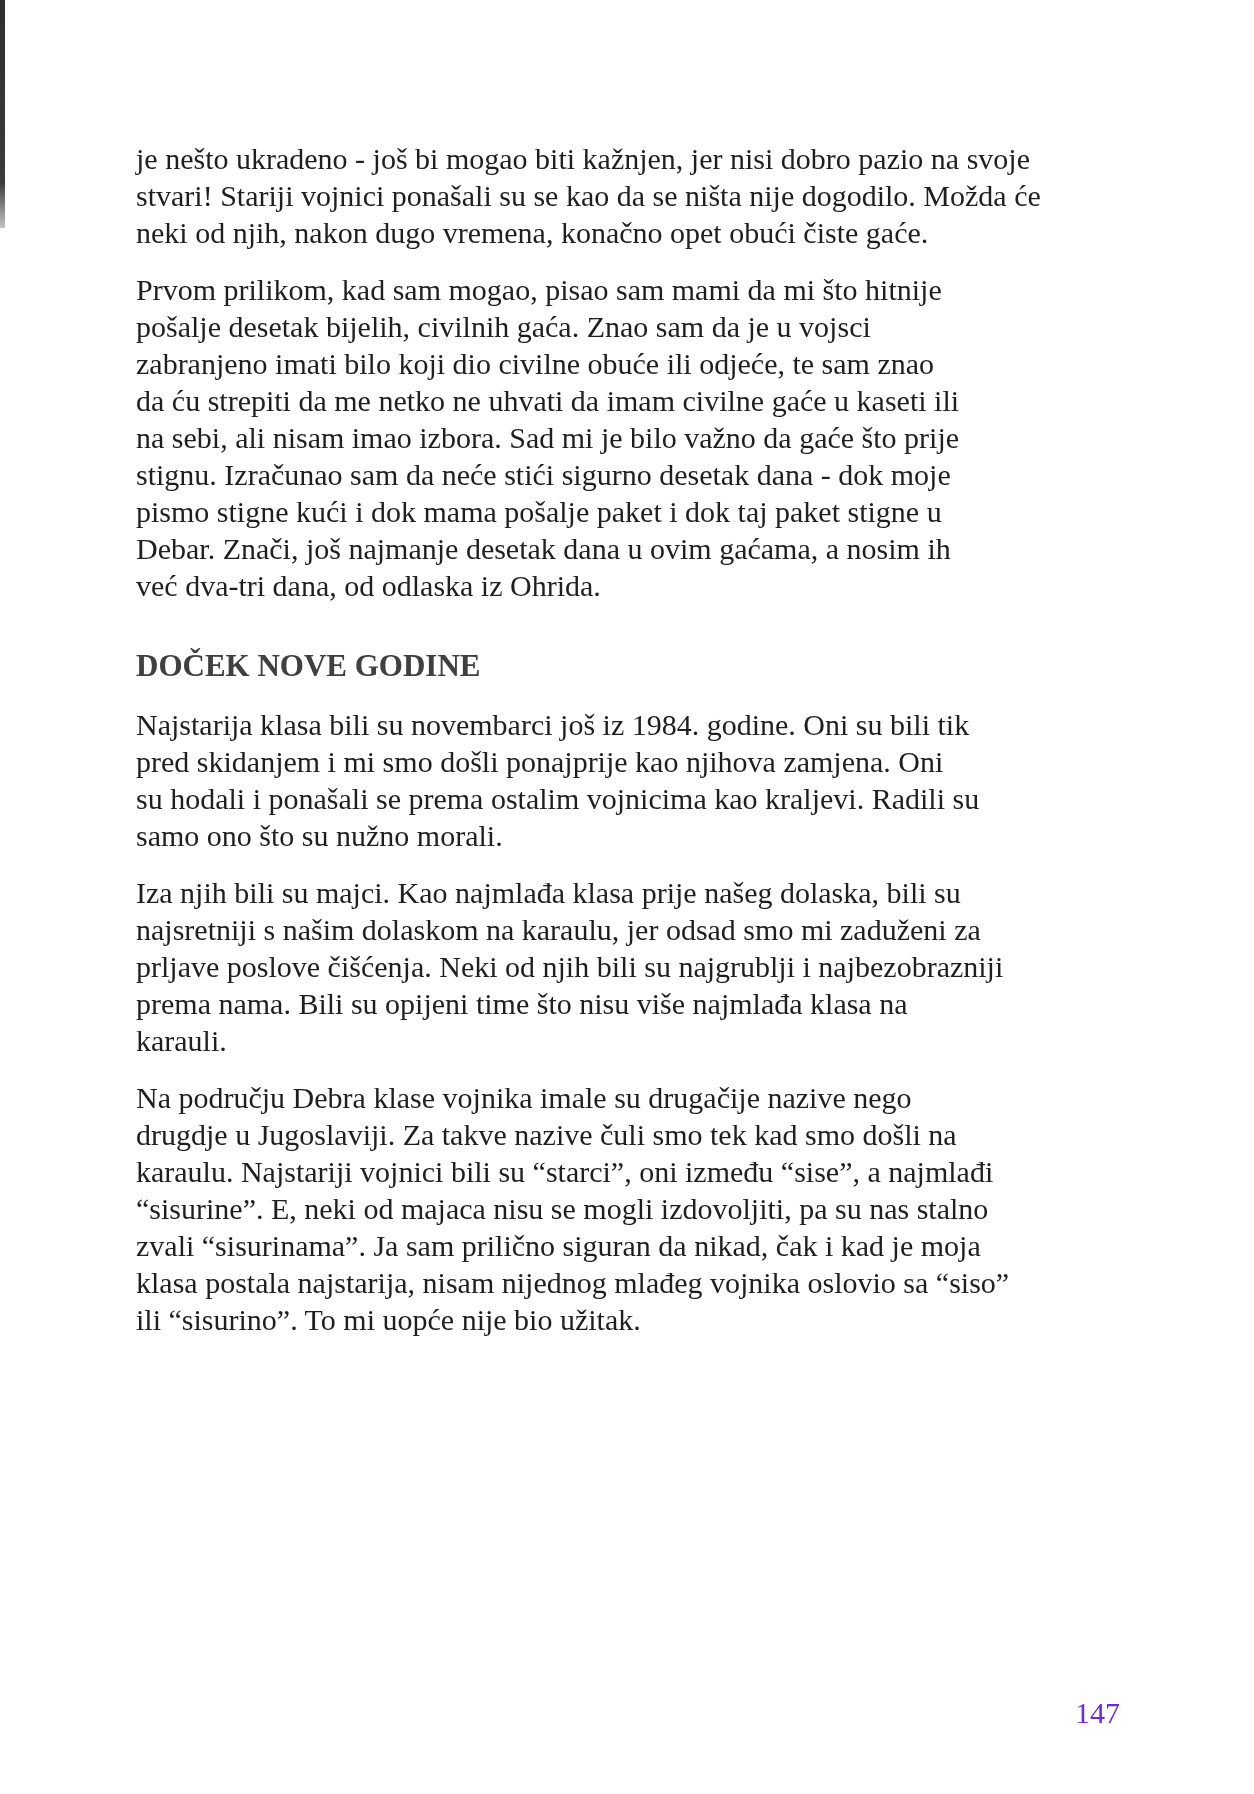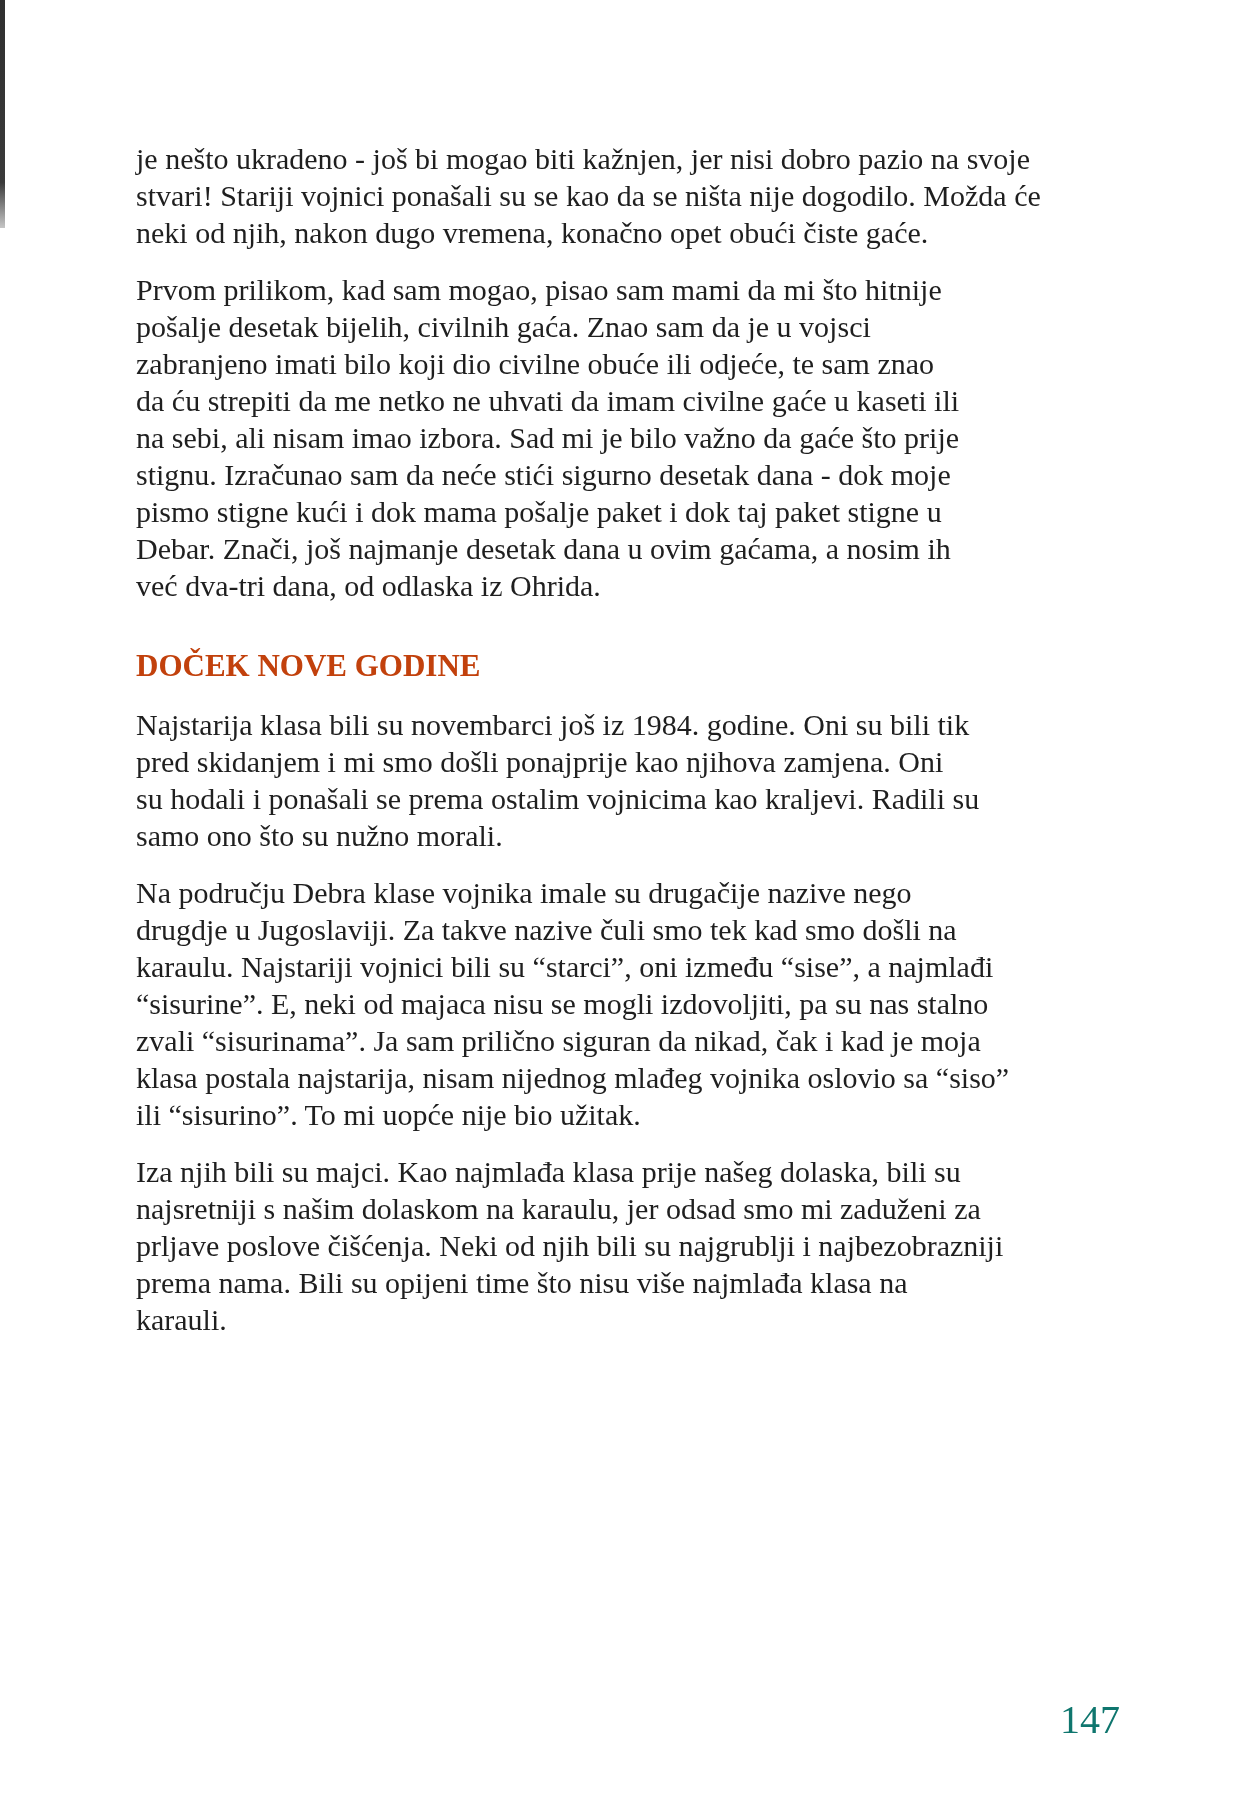--- a/index.html
+++ b/index.html
@@ -36,33 +36,33 @@
     font-size: 30px;
     line-height: 37px;
   }
   .para {
     margin: 0 0 20px 0;
     white-space: pre-line;
   }
   .heading {
     font-size: 31px;
     font-weight: 700;
-    color: #c2410c;
+    color: #404040;
     line-height: 40px;
     margin: 42px 0 20px 0;
     white-space: pre-line;
   }
   .page-number {
     position: absolute;
     top: 1696px;
     left: 1020px;
     width: 100px;
     text-align: right;
-    font-size: 40px;
-    color: #0f766e;
+    font-size: 30px;
+    color: #6d28d9;
   }
 </style>
 </head>
 <body>
 
 <div class="page">
 
   <div class="edge-artifact"></div>
 
   <main class="content">
@@ -76,29 +76,29 @@
 na sebi, ali nisam imao izbora. Sad mi je bilo važno da gaće što prije
 stignu. Izračunao sam da neće stići sigurno desetak dana - dok moje
 pismo stigne kući i dok mama pošalje paket i dok taj paket stigne u
 Debar. Znači, još najmanje desetak dana u ovim gaćama, a nosim ih
 već dva-tri dana, od odlaska iz Ohrida.</p>
     <h2 class="heading">DOČEK NOVE GODINE</h2>
     <p class="para">Najstarija klasa bili su novembarci još iz 1984. godine. Oni su bili tik
 pred skidanjem i mi smo došli ponajprije kao njihova zamjena. Oni
 su hodali i ponašali se prema ostalim vojnicima kao kraljevi. Radili su
 samo ono što su nužno morali.</p>
+    <p class="para">Iza njih bili su majci. Kao najmlađa klasa prije našeg dolaska, bili su
+najsretniji s našim dolaskom na karaulu, jer odsad smo mi zaduženi za
+prljave poslove čišćenja. Neki od njih bili su najgrublji i najbezobrazniji
+prema nama. Bili su opijeni time što nisu više najmlađa klasa na
+karauli.</p>
     <p class="para">Na području Debra klase vojnika imale su drugačije nazive nego
 drugdje u Jugoslaviji. Za takve nazive čuli smo tek kad smo došli na
 karaulu. Najstariji vojnici bili su “starci”, oni između “sise”, a najmlađi
 “sisurine”. E, neki od majaca nisu se mogli izdovoljiti, pa su nas stalno
 zvali “sisurinama”. Ja sam prilično siguran da nikad, čak i kad je moja
 klasa postala najstarija, nisam nijednog mlađeg vojnika oslovio sa “siso”
 ili “sisurino”. To mi uopće nije bio užitak.</p>
-    <p class="para">Iza njih bili su majci. Kao najmlađa klasa prije našeg dolaska, bili su
-najsretniji s našim dolaskom na karaulu, jer odsad smo mi zaduženi za
-prljave poslove čišćenja. Neki od njih bili su najgrublji i najbezobrazniji
-prema nama. Bili su opijeni time što nisu više najmlađa klasa na
-karauli.</p>
   </main>
 
   <div class="page-number">147</div>
 
 </div>
 
 </body></html>

